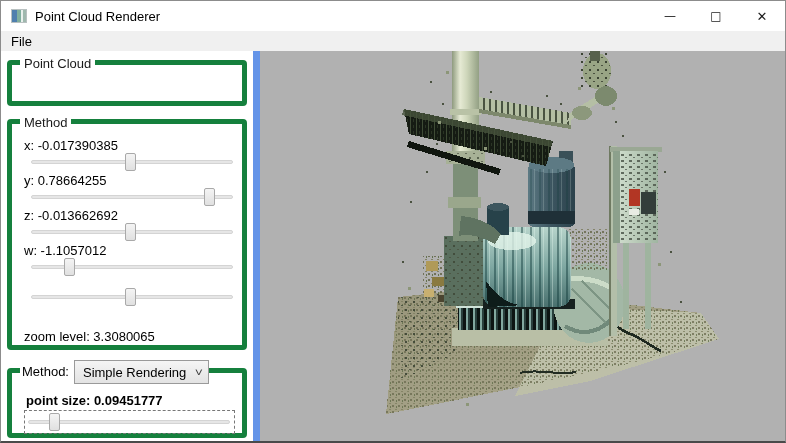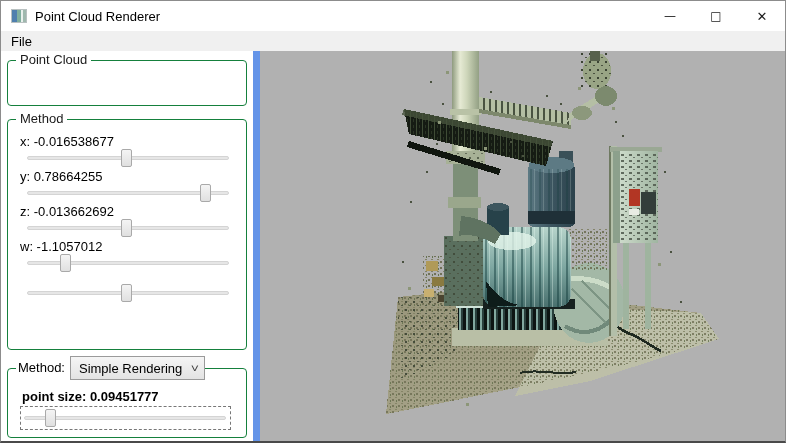--- a/index.html
+++ b/index.html
@@ -13,21 +13,21 @@
   #title-text{flex:1;font-size:13px;color:#000;}
   .win-btn{width:46px;height:30px;display:flex;align-items:center;justify-content:center;font-size:12px;color:#1a1a1a;font-family:"DejaVu Sans",sans-serif;}
   .win-btn.close{font-size:13px;}
 
   
   #menubar{position:absolute;left:0;top:30px;right:0;height:20px;background:#f0f0f0;display:flex;align-items:center;}
   .menu-item{padding:1px 6px;margin-left:4px;}
 
   
   #sidebar{position:absolute;left:0;top:50px;width:252px;bottom:0;background:#ffffff;}
-  .groupbox{position:relative;margin:13px 6px;border:1px solid #15803d;border-radius:4px;}
+  .groupbox{position:relative;margin:13px 6px;border:5px solid #15803d;border-radius:4px;}
   .group-title{position:absolute;top:-9px;left:8px;background:#fff;padding:0 4px;color:#1a1a1a;}
   #group-pointcloud{margin-top:9px;height:46px;}
   #points-label{padding:15px 0 0 13px;}
   #group-camera{margin-top:12px;padding:14px 10px 8px 10px;height:231px;}
   .srow{height:33px;margin-bottom:2px;}
   .srow.extra-gap{margin-top:12px;}
   .slabel{height:15px;line-height:15px;margin-left:2px;white-space:nowrap;}
   .slider{position:relative;height:18px;width:202px;margin-left:9px;}
   .groove{position:absolute;left:0;right:0;top:7px;height:4px;background:#e6e6e6;border:1px solid #d4d4d4;border-radius:2px;}
   .handle{position:absolute;top:0;width:11px;height:18px;background:linear-gradient(#f4f4f4,#e0e0e0);border:1px solid #a9a9a9;border-radius:2px;}
@@ -66,21 +66,21 @@
   <div id="sidebar">
 
     <div id="group-pointcloud" class="groupbox">
       <div class="group-title">Point Cloud</div>
     </div>
 
     <div id="group-camera" class="groupbox">
       <div class="group-title">Method</div>
       <div id="camera-sliders">
   <div class="srow">
-    <div class="slabel">x: -0.016538677</div>
+    <div class="slabel">x: -0.017390385</div>
     <div class="slider">
       <div class="groove"></div>
       <div class="handle" style="left: calc(49% - 5px);"></div>
     </div>
   </div>
 
   <div class="srow">
     <div class="slabel">y: 0.78664255</div>
     <div class="slider">
       <div class="groove"></div>
@@ -104,20 +104,21 @@
     </div>
   </div>
 
   <div class="srow extra-gap">
     <div class="slider">
       <div class="groove"></div>
       <div class="handle" style="left: calc(49% - 5px);"></div>
     </div>
   </div>
 </div>
+      <div id="zoom-label">zoom level: 3.3080065</div>
     </div>
 
     <div id="group-method" class="groupbox">
       <div id="method-row">
         <div id="method-label">Method:</div>
         <div id="method-combo">
           <span class="combo-text">Simple Rendering</span>
           <span class="chevron-down">˅</span>
         </div>
       </div>

